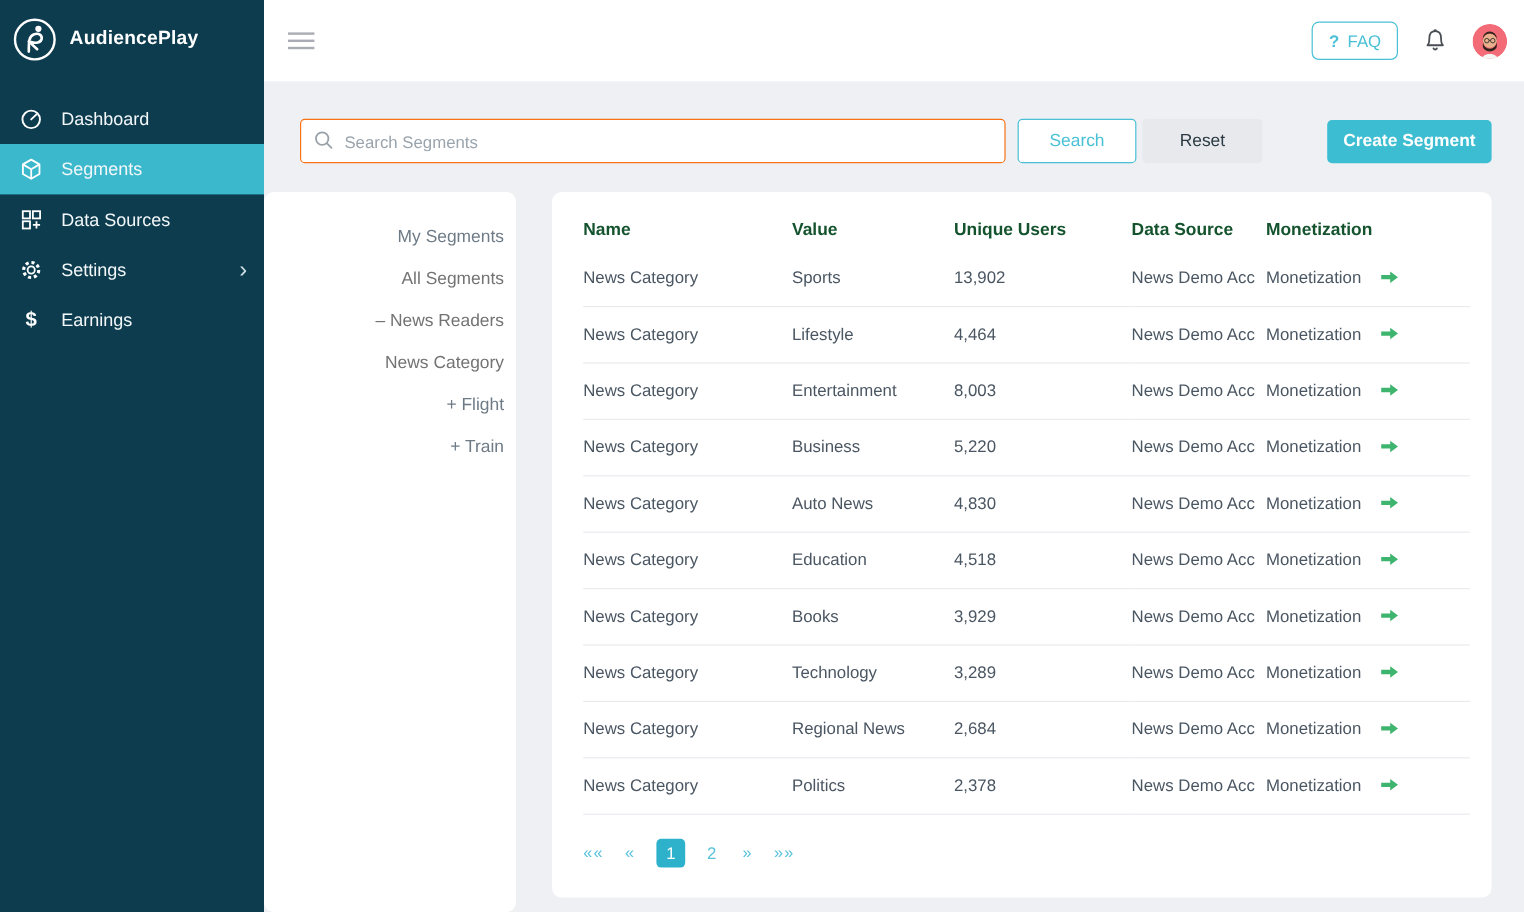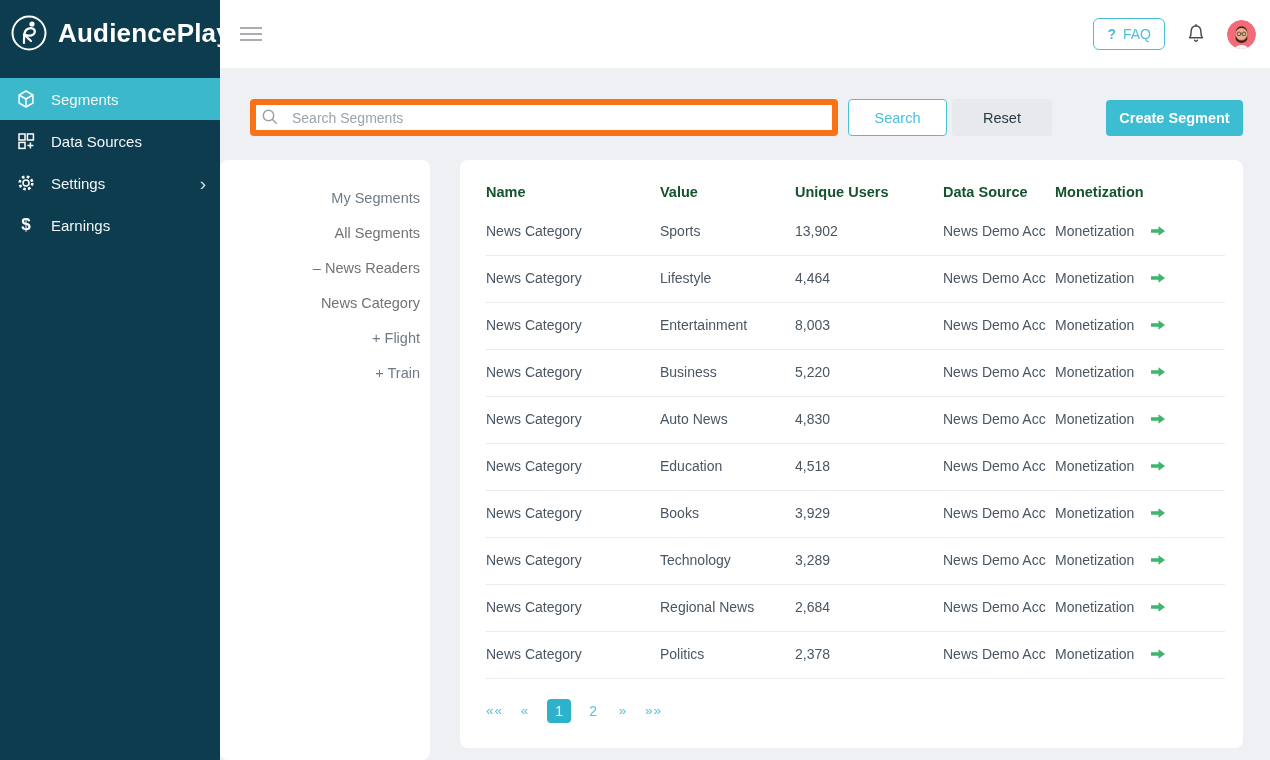--- a/index.html
+++ b/index.html
@@ -3,21 +3,21 @@
 <meta charset="utf-8">
 <style>
   * { margin:0; padding:0; box-sizing:border-box; }
   html,body { width:1270px; height:760px; overflow:hidden;
     font-family:"Liberation Sans","DejaVu Sans",sans-serif; background:#eef0f4; }
 
   
   .sidebar { position:absolute; left:0; top:0; width:220px; height:760px;
     background:#0d3c4e; z-index:5; }
   .brand { display:flex; align-items:center; gap:10px; padding:14px 12px 14px 10px; cursor:pointer; }
-  .brand-name { color:#fff; font-size:26px; font-weight:700; letter-spacing:.2px; }
+  .brand-name { color:#fff; font-size:16px; font-weight:700; letter-spacing:.2px; }
   .logo-svg { display:block; }
   .menu { margin-top:12px; }
   .menu-item { display:flex; align-items:center; gap:14px; height:42px;
     padding:0 14px 0 15px; color:#f2f7f9; font-size:15px; cursor:pointer; }
   .menu-item.active { background:#3bb8cc; }
   .mi-icon { width:22px; display:flex; justify-content:center; align-items:center; }
   .mi-label { flex:1; }
   .mi-chevron { color:#cfe0e6; font-size:19px; line-height:1; }
   .dollar { color:#fff; font-size:17px; font-weight:700; }
 
@@ -32,21 +32,21 @@
     border-radius:6px; cursor:pointer; font-family:inherit; }
   .faq-q { font-weight:700; }
   .bell { cursor:pointer; display:flex; }
   .avatar { width:29px; height:29px; border-radius:50%; overflow:hidden; cursor:pointer; display:flex; }
 
   
   .main { position:absolute; left:220px; top:68px; right:0; bottom:0; background:#eef0f4; }
 
   .filter-bar { position:absolute; left:30px; top:31px; right:27px; display:flex; align-items:center; }
   .search-wrap { position:relative; width:588px; height:37px; }
-  .search-wrap input { width:100%; height:100%; border:6px solid #f97316; border-radius:4px;
+  .search-wrap input { width:100%; height:100%; border:1px solid #f97316; border-radius:4px;
     padding:0 12px 0 36px; font-size:14px; color:#4a5662; font-family:inherit; background:#fff; }
   .search-wrap input::placeholder { color:#9aa4ad; }
   .search-icon { position:absolute; left:11px; top:9px; }
   .btn { height:37px; border-radius:4px; font-size:14.5px; cursor:pointer; font-family:inherit;margin-left:16px; }
   .btn-search { width:99px; margin-left:10px; background:#fff; border:1px solid #49c0d6; color:#49c0d6; }
   .btn-reset { width:100px; margin-left:5px; background:#e7e9ed; border:none; color:#2b3a42; }
   .spacer { flex:1; }
   .btn-create { width:137px; height:36px; background:#3dbdd1; border:none; color:#fff; font-weight:700; }
 
   
@@ -90,20 +90,29 @@
       <svg class="logo-svg" width="38" height="38" viewBox="0 0 38 38">
         <circle cx="19" cy="19" r="16.5" stroke="#fff" stroke-width="2" fill="none"></circle>
         <circle cx="22" cy="10" r="2.6" fill="#fff"></circle>
         <path d="M14 29 C14 21 14 16.5 18 14.8 C22.4 13 25.3 15.4 24.7 18.4 C24.1 21.6 19.5 22.3 16 21" stroke="#fff" stroke-width="2.2" fill="none" stroke-linecap="round"></path>
         <path d="M14 20.5 L21 27" stroke="#fff" stroke-width="2.2" stroke-linecap="round"></path>
       </svg>
     </span>
     <span class="brand-name">AudiencePlay</span>
   </div>
   <nav class="menu">
+    <div class="menu-item">
+      <span class="mi-icon">
+        <svg width="20" height="20" viewBox="0 0 20 20">
+          <circle cx="10" cy="10.5" r="7.3" fill="none" stroke="#fff" stroke-width="1.6"></circle>
+          <path d="M10 10.5 L14.2 6.5" stroke="#fff" stroke-width="1.6" stroke-linecap="round"></path>
+        </svg>
+      </span>
+      <span class="mi-label">Dashboard</span>
+    </div>
     <div class="menu-item active">
       <span class="mi-icon">
         <svg width="20" height="20" viewBox="0 0 20 20">
           <path d="M10 2 L16.9 6 L16.9 14 L10 18 L3.1 14 L3.1 6 Z" fill="none" stroke="#fff" stroke-width="1.5" stroke-linejoin="round"></path>
           <path d="M10 10 L10 18 M10 10 L3.1 6 M10 10 L16.9 6" fill="none" stroke="#fff" stroke-width="1.5"></path>
         </svg>
       </span>
       <span class="mi-label">Segments</span>
     </div>
     <div class="menu-item">

